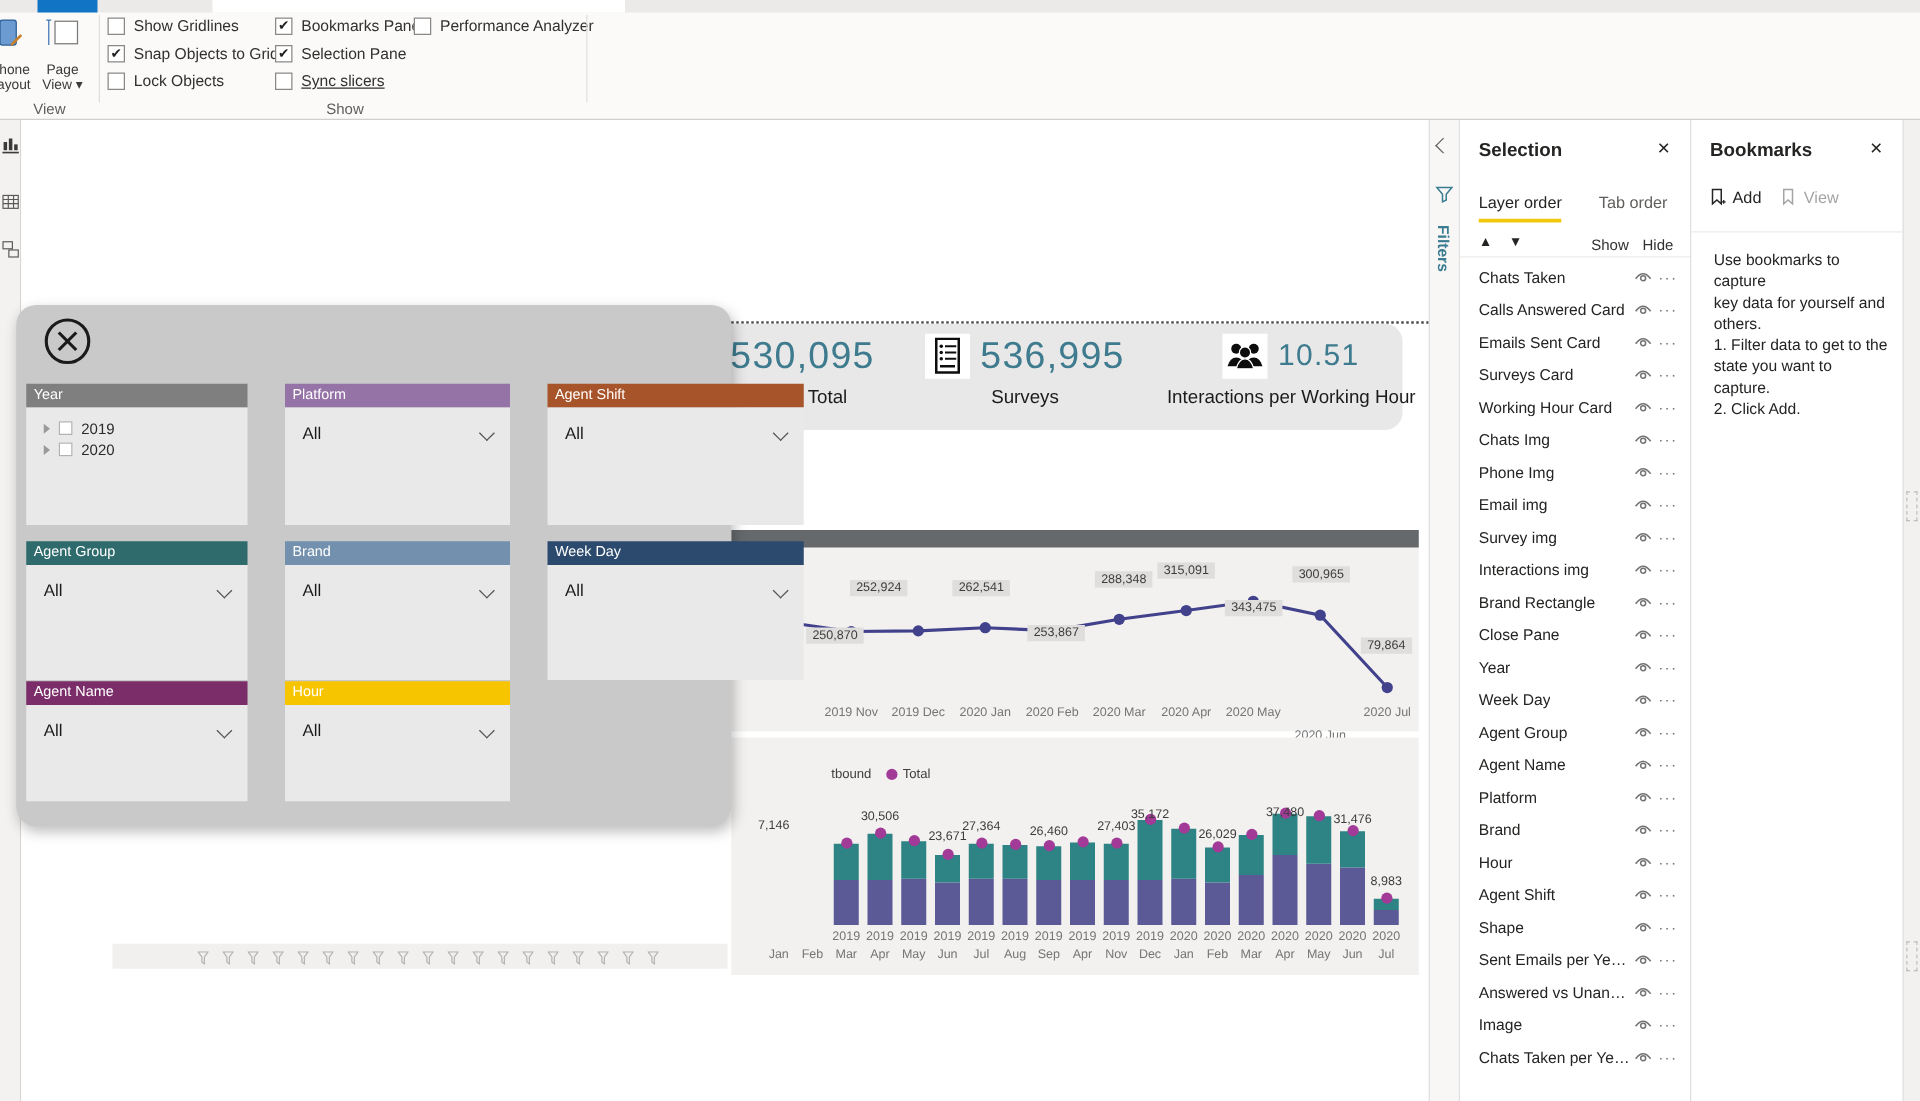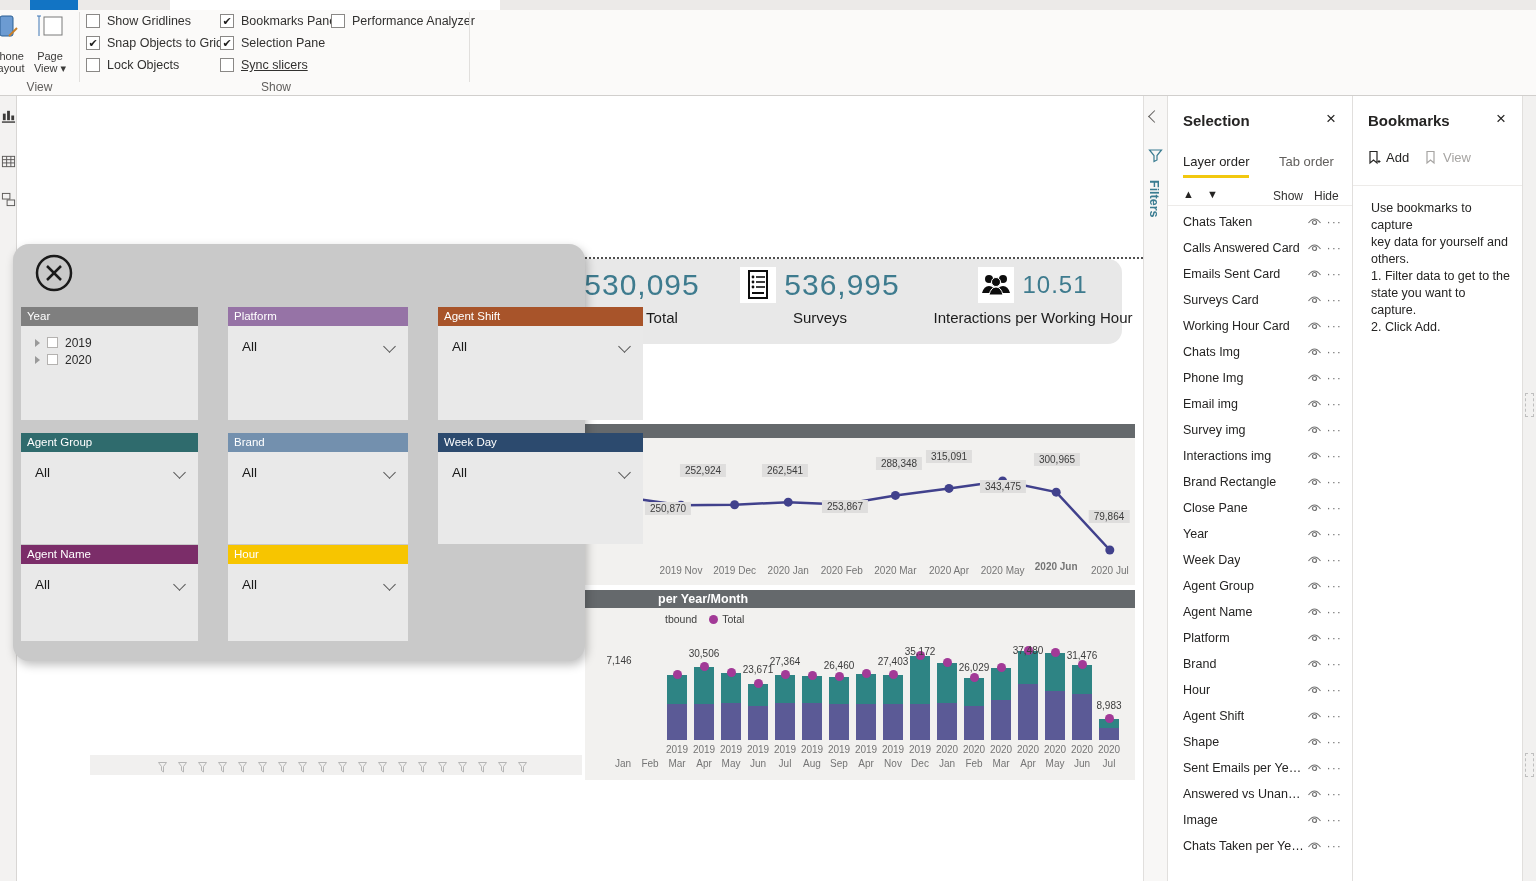--- a/index.html
+++ b/index.html
@@ -286,28 +286,25 @@
         <div class="chip" style="left: 418px; top: 56px;">343,475</div>
         <div class="chip" style="left: 472px; top: 29px;">300,965</div>
         <div class="chip" style="left: 524px; top: 86px;">79,864</div>
         <div class="axlab" style="left: 96px; top: 141px;">2019 Nov</div>
         <div class="axlab" style="left: 149.6px; top: 141px;">2019 Dec</div>
         <div class="axlab" style="left: 203.2px; top: 141px;">2020 Jan</div>
         <div class="axlab" style="left: 256.8px; top: 141px;">2020 Feb</div>
         <div class="axlab" style="left: 310.4px; top: 141px;">2020 Mar</div>
         <div class="axlab" style="left: 364px; top: 141px;">2020 Apr</div>
         <div class="axlab" style="left: 417.6px; top: 141px;">2020 May</div>
-        <div class="axlab" style="left: 471.2px; top: 137px; font-weight: bold;">2020 Jun</div>
+        <div class="axlab" style="left: 471.2px; top: 159px;">2020 Jun</div>
         <div class="axlab" style="left: 524.8px; top: 141px;">2020 Jul</div>
       </div>
 
     <div class="chart" id="bar-chart" style="left:568px; top:494px; width:550px; height:190px;">
-      <div class="titlebar" style="height:18px; font-size:12.5px; font-weight:bold; line-height:18px;">
-        <span style="position:absolute; left:73px;">per Year/Month</span>
-      </div>
       <div class="legend" style="left:80px; top:23px;">
         <span>tbound</span>
         <span class="ldot" style="background:#a23a97; margin-left:8px;"></span>
         <span>Total</span>
       </div>
       <div id="bars-area">
           <div class="axlab" style="left: 38px; top: 168px;">Jan</div>
           <div class="axlab" style="left: 65px; top: 168px;">Feb</div>
           <div class="bar-seg" style="left: 82px; top: 114.286px; width: 20px; height: 35.7143px; background: rgb(91, 90, 150);"></div>
           <div class="bar-seg" style="left: 82px; top: 85.3667px; width: 20px; height: 28.919px; background: rgb(46, 132, 132);"></div>

